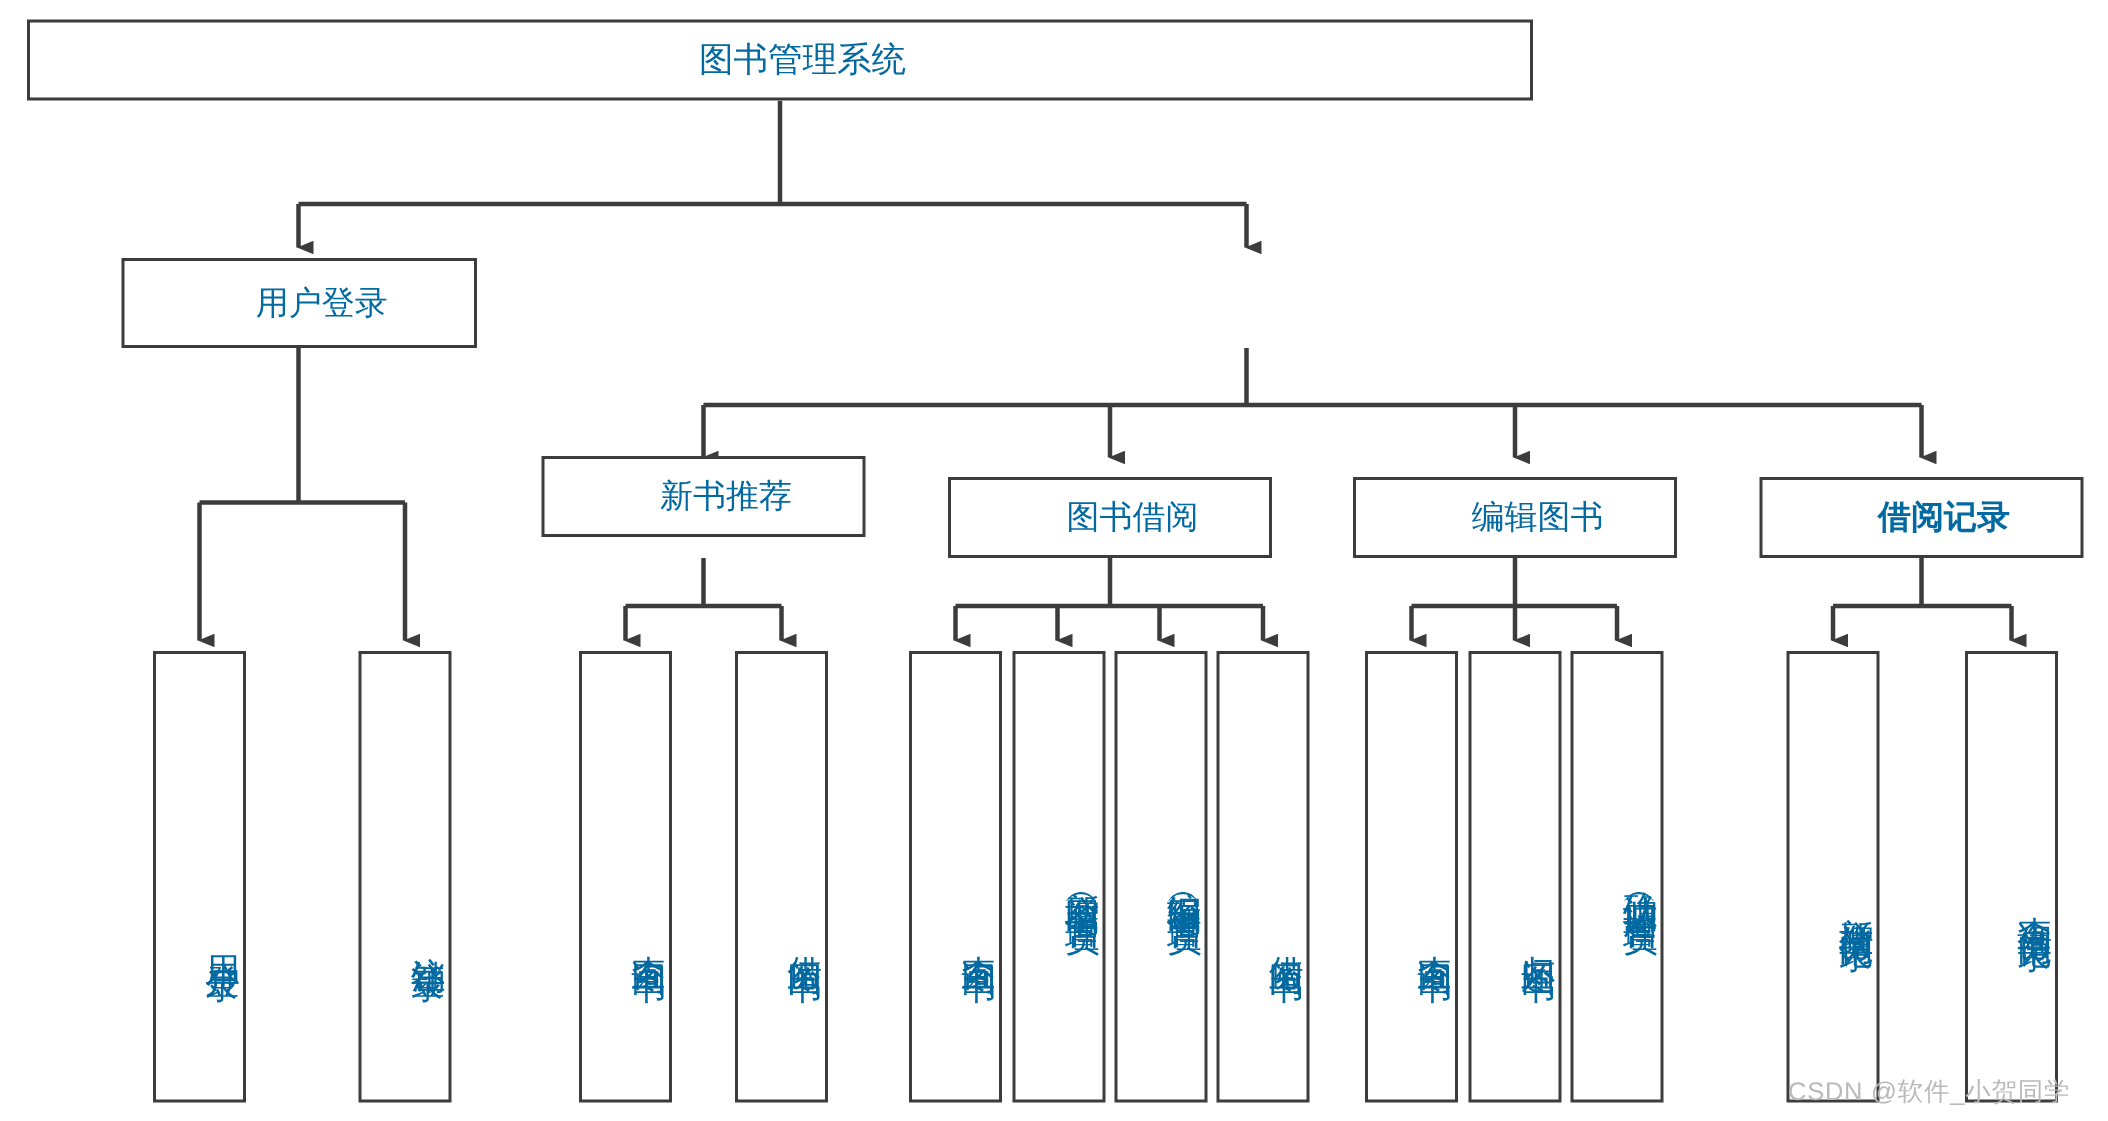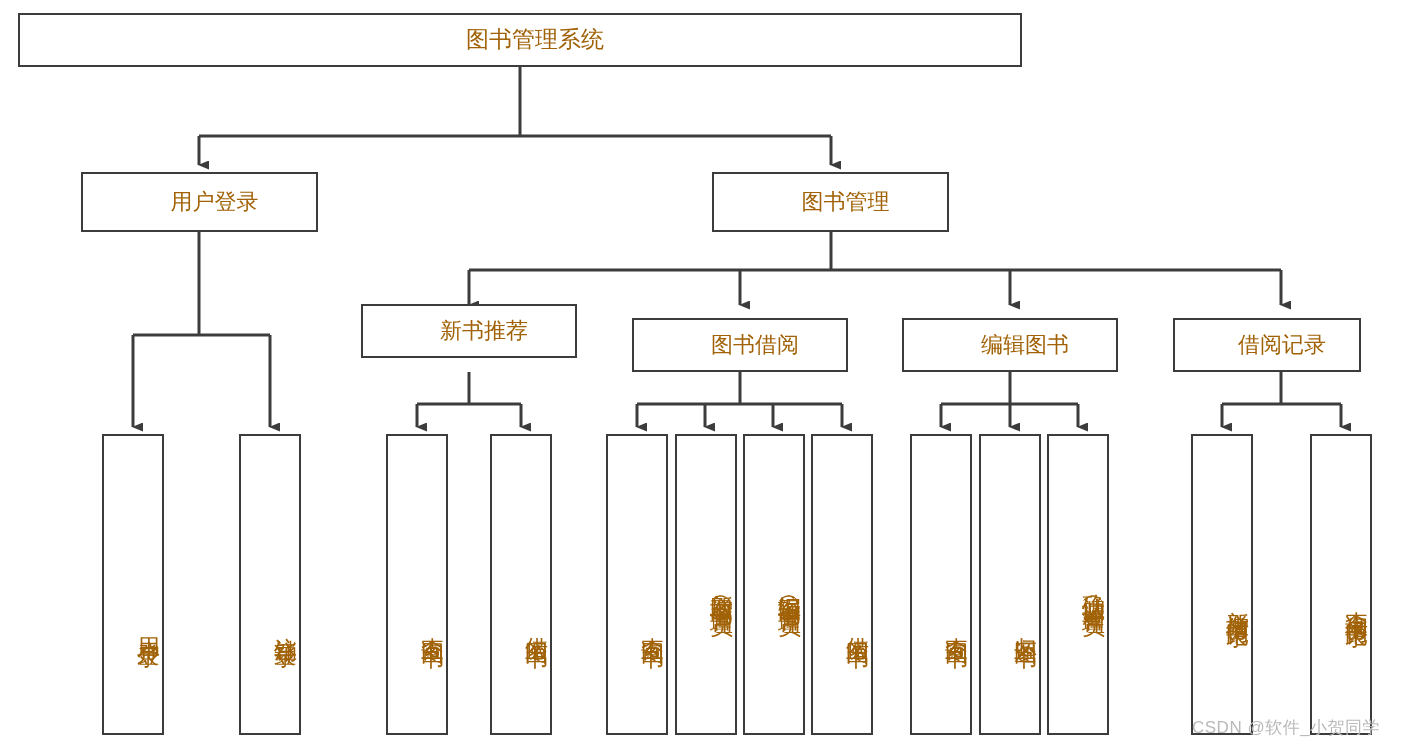--- a/index.html
+++ b/index.html
@@ -22,21 +22,21 @@
     width: 1405px; height: 747px;
     pointer-events: none;
   }
   .node {
     position: absolute;
     background: #ffffff;
     border: 2.5px solid #3c3c3c;
     display: flex;
     align-items: center;
     justify-content: center;
-    color: #a16207;
+    color: #0369a1;
     line-height: 1.18;
     text-align: left;
     padding-left: 30px;
   }
   .node.h {           
     font-size: 22px;
     writing-mode: horizontal-tb;
   }
   .node.root { font-size: 23px; }
   .node.v {           
@@ -110,26 +110,25 @@
       <path d="M1281,372 L1281,404"></path>
       <path d="M1222,404 L1341,404"></path>
       <path d="M1222,404 L1222,427" marker-end="url(#arrow)"></path>
       <path d="M1341,404 L1341,427" marker-end="url(#arrow)"></path>
     </g>
   </svg>
 
   <div class="node h root" style="left:18px; top:13px; width:1004px; height:54px;">图书管理系统</div>
 
   <div class="node h" style="left:81px; top:172px; width:237px; height:60px;">用户登录</div>
-  <div class="node h" style="left:712px; top:172px; width:237px; height:60px;">图书管理</div>
 
   <div class="node h" style="left:361px; top:304px; width:216px; height:54px;">新书推荐</div>
   <div class="node h" style="left:632px; top:318px; width:216px; height:54px;">图书借阅</div>
   <div class="node h" style="left:902px; top:318px; width:216px; height:54px;">编辑图书</div>
-  <div class="node h" style="left:1173px; top:318px; width:188px; height:54px;">借阅记录</div>
+  <div class="node h" style="left:1173px; top:318px; width:216px; height:54px;font-weight:bold;">借阅记录</div>
 
   <div class="node v" style="left:102px; top:434px; width:62px; height:301px; padding-top:80px;">用户登录</div>
   <div class="node v" style="left:239px; top:434px; width:62px; height:301px; padding-top:80px;">注销登录</div>
 
   <div class="node v" style="left:386px; top:434px; width:62px; height:301px; padding-top:80px;">查询图书</div>
   <div class="node v" style="left:490px; top:434px; width:62px; height:301px; padding-top:80px;">借阅图书</div>
 
   <div class="node v" style="left:606px; top:434px; width:62px; height:301px; padding-top:80px;">查询图书</div>
   <div class="node v start" style="left:675px; top:434px; width:62px; height:301px; padding-top:10px;">新增图书（管理员）</div>
   <div class="node v start" style="left:743px; top:434px; width:62px; height:301px; padding-top:10px;">编辑图书（管理员）</div>

